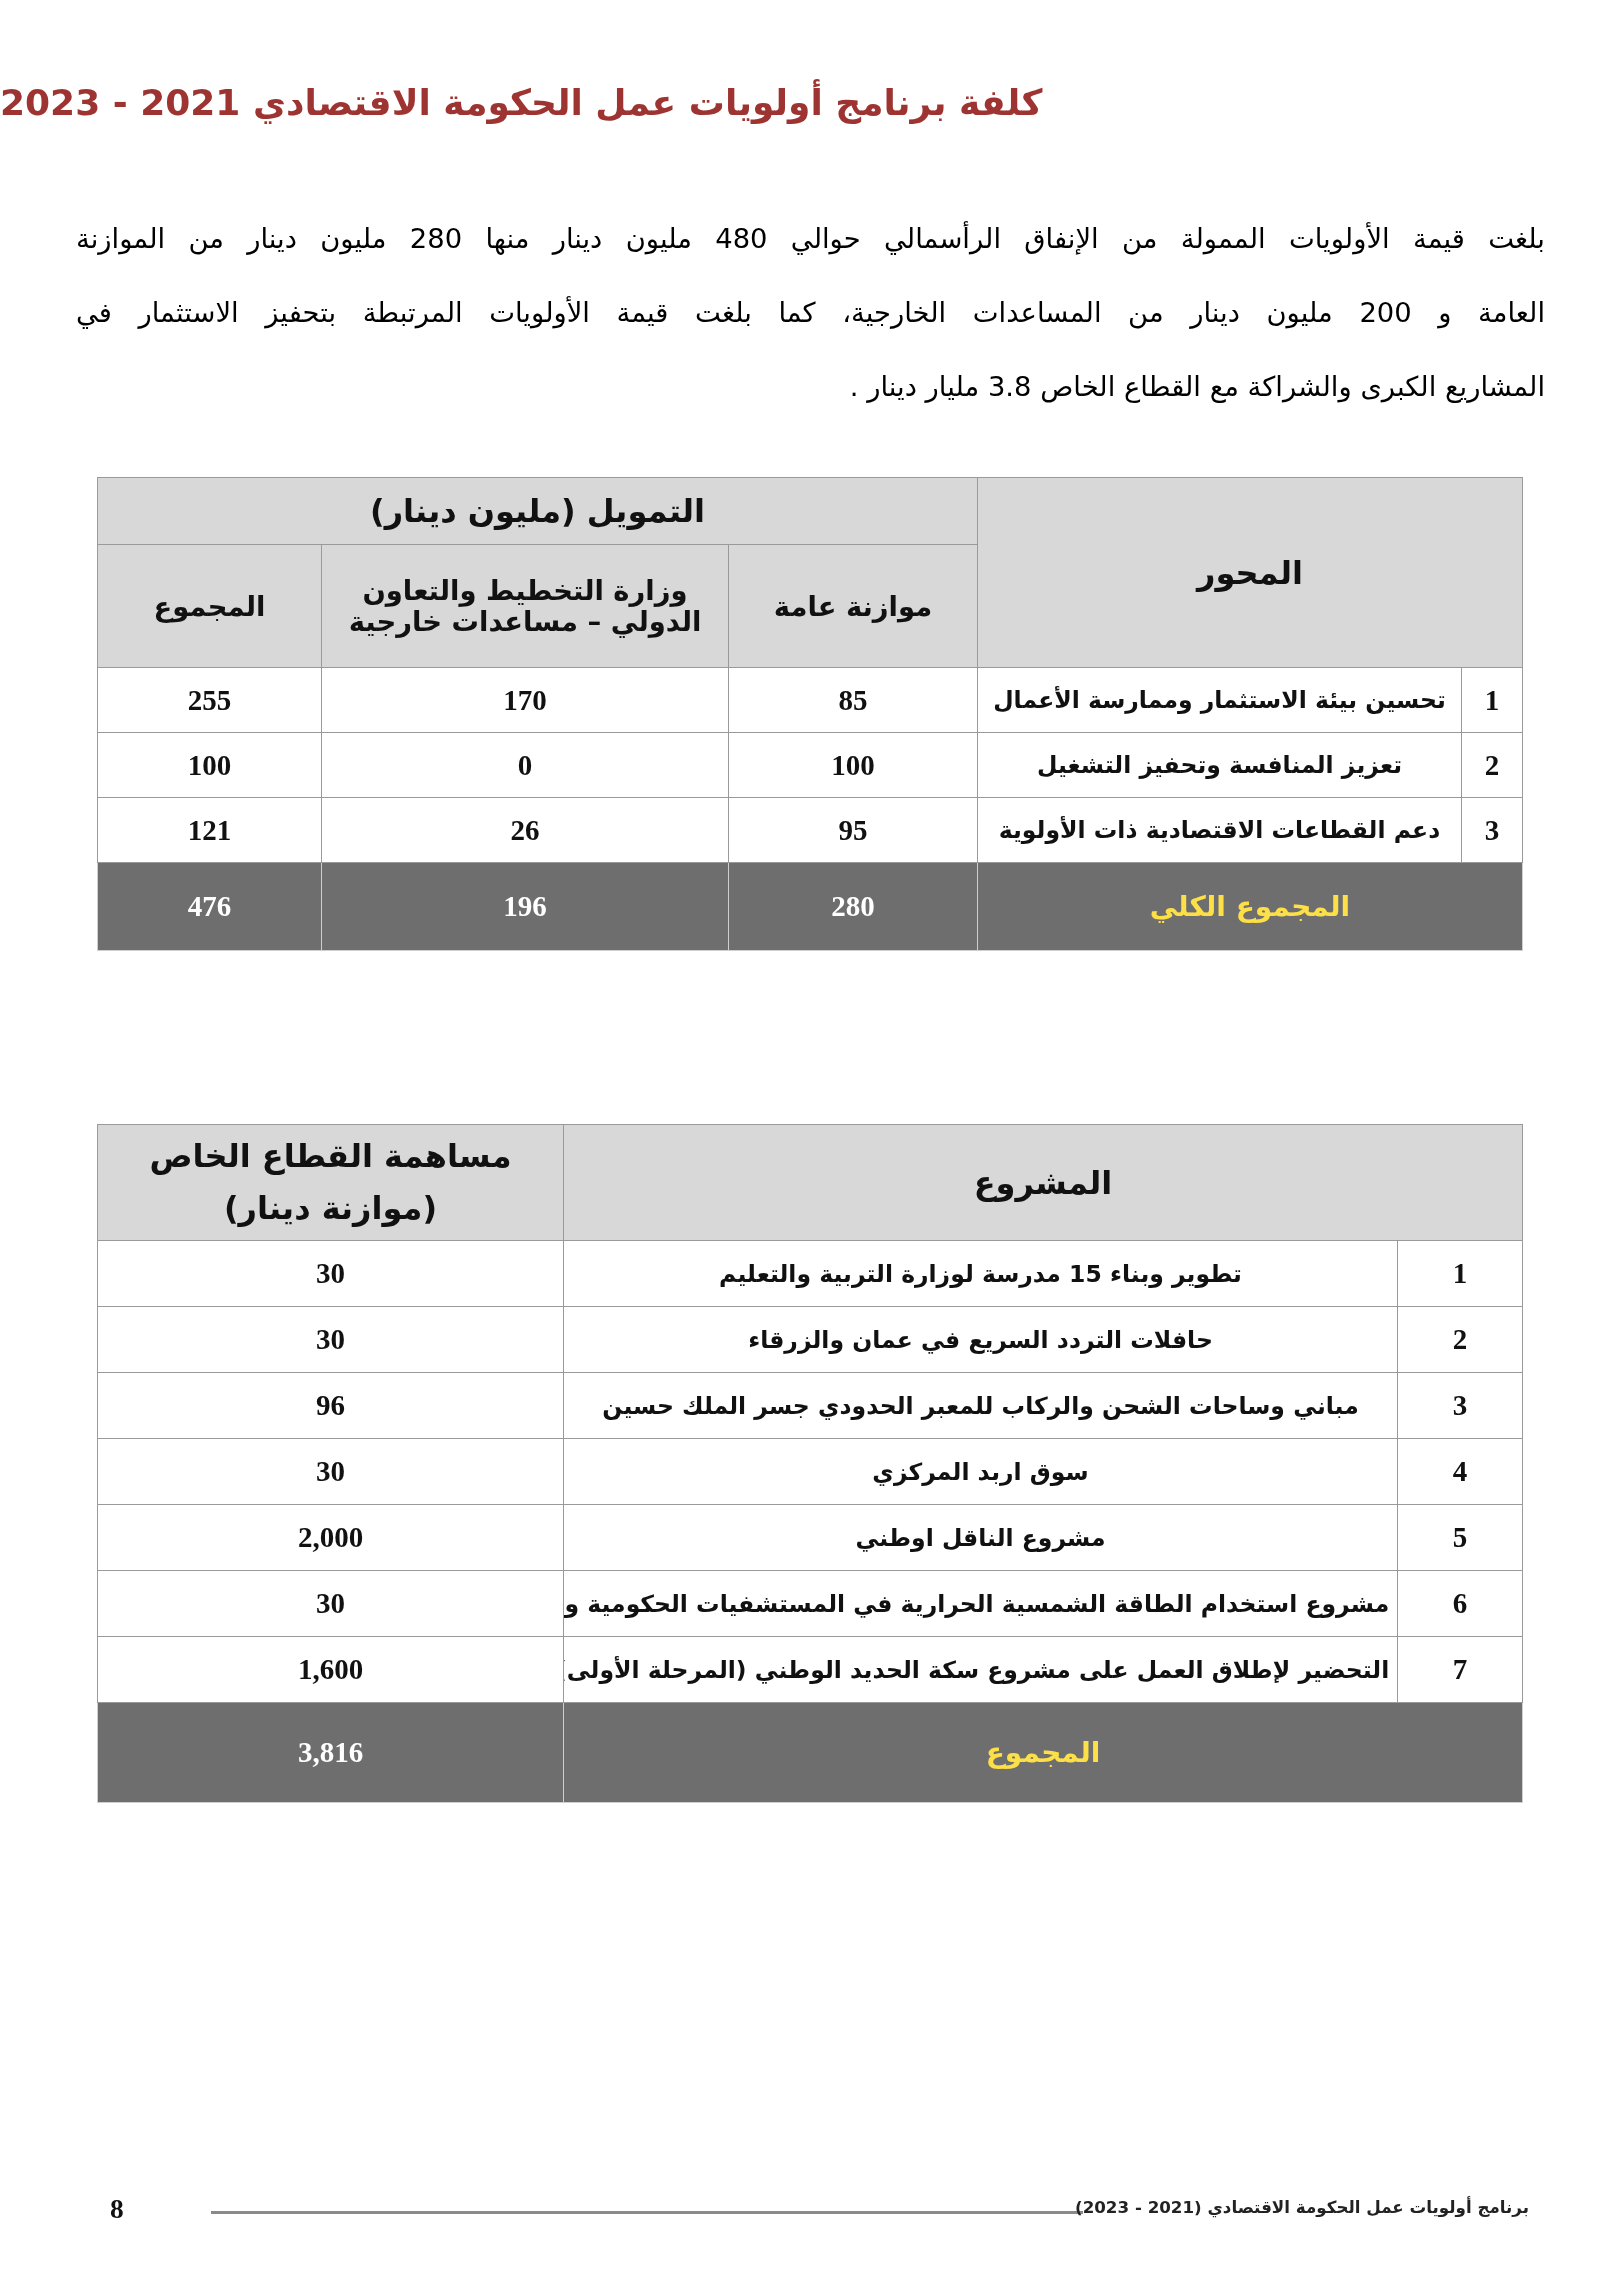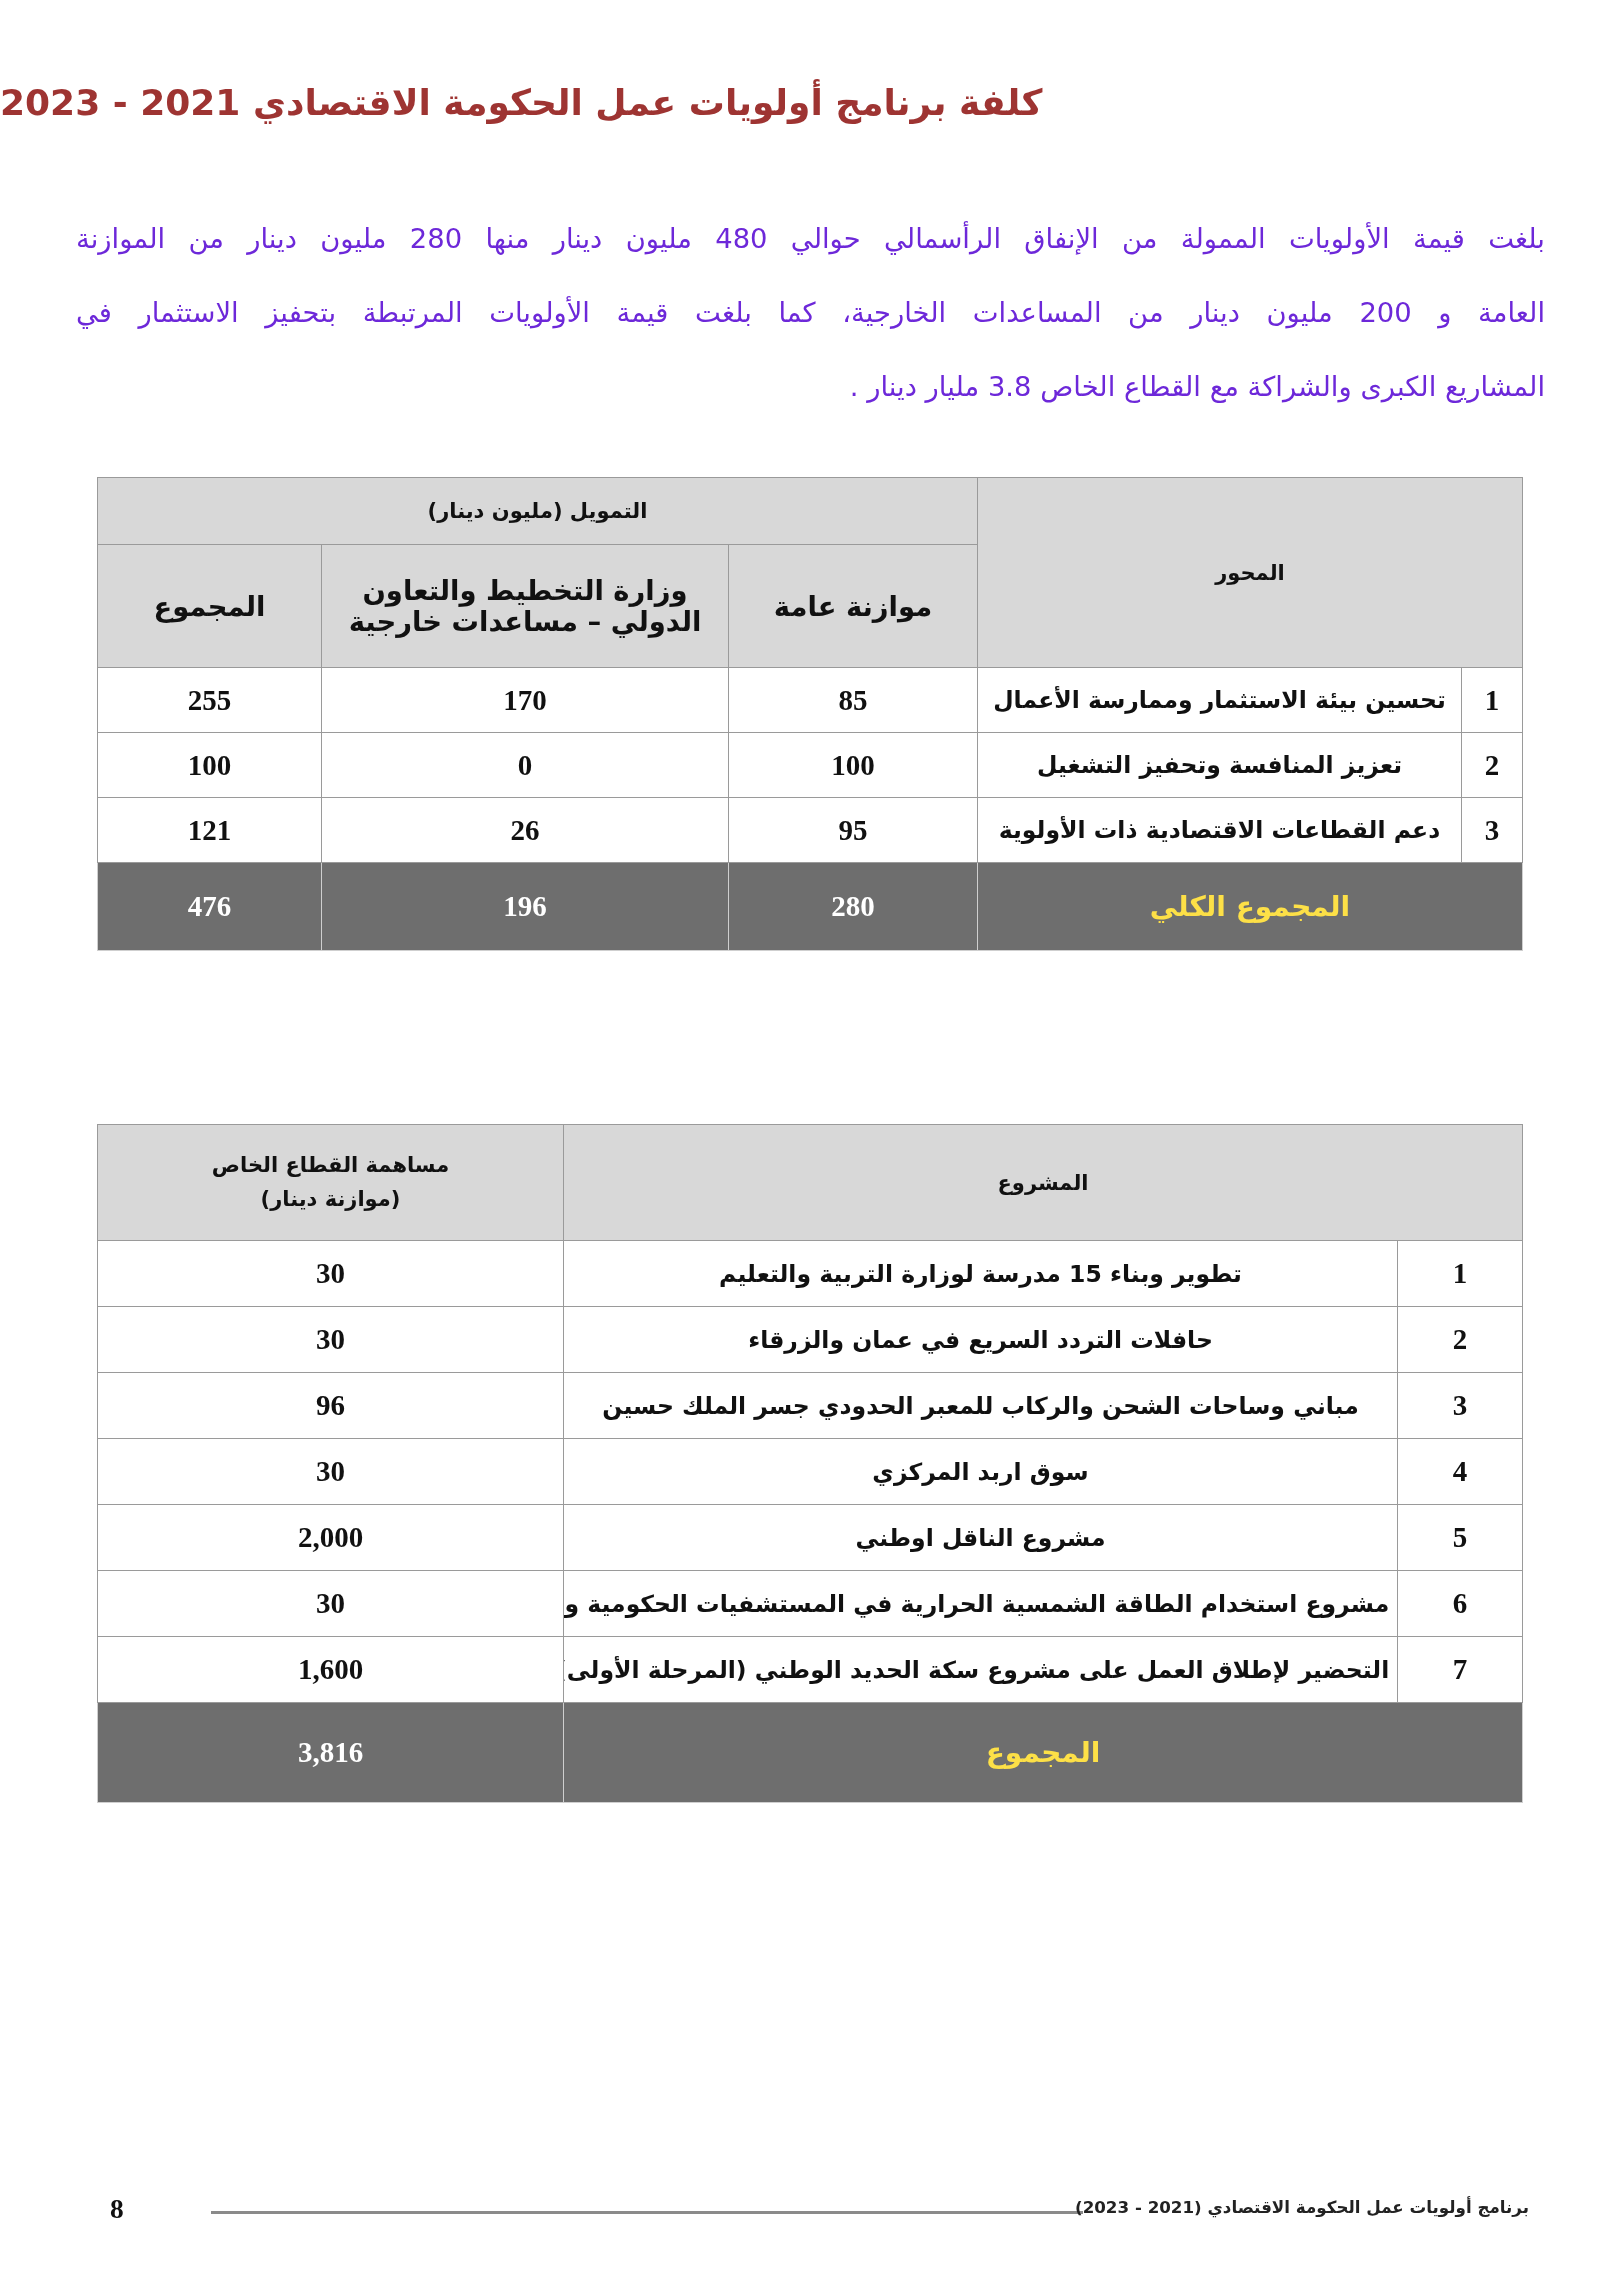--- a/index.html
+++ b/index.html
@@ -17,21 +17,21 @@
     position:absolute;top:82px;left:0;right:0;
     text-align:left;
     font-size:36px;font-weight:bold;
     color:#9e3432;
     letter-spacing:0;
   }
   
   .intro{
     position:absolute;top:202px;right:76px;left:76px;
     font-size:27.4px;line-height:74px;
-    color:#6d28d9;
+    color:#000000;
   }
   .intro-line{
     text-align:justify;
     text-align-last:justify;
   }
   .intro-line.last{
     text-align:right;
     text-align-last:right;
   }
   
@@ -46,21 +46,21 @@
   table.doc th, table.doc td{
     border:1px solid #9a9a9a;
     text-align:center;
     vertical-align:middle;
     padding:2px 7.8px;
     overflow:hidden;
   }
   table.doc th{
     background:#d8d8d8;
     font-weight:bold;
-    font-size:21px;
+    font-size:32px;
     color:#111;
   }
   td.num, td.val{
     font-family:"Liberation Serif", serif;
     font-weight:bold;
     font-size:29px;
   }
   td.label-cell{
     font-weight:bold;
     font-size:23.5px;

